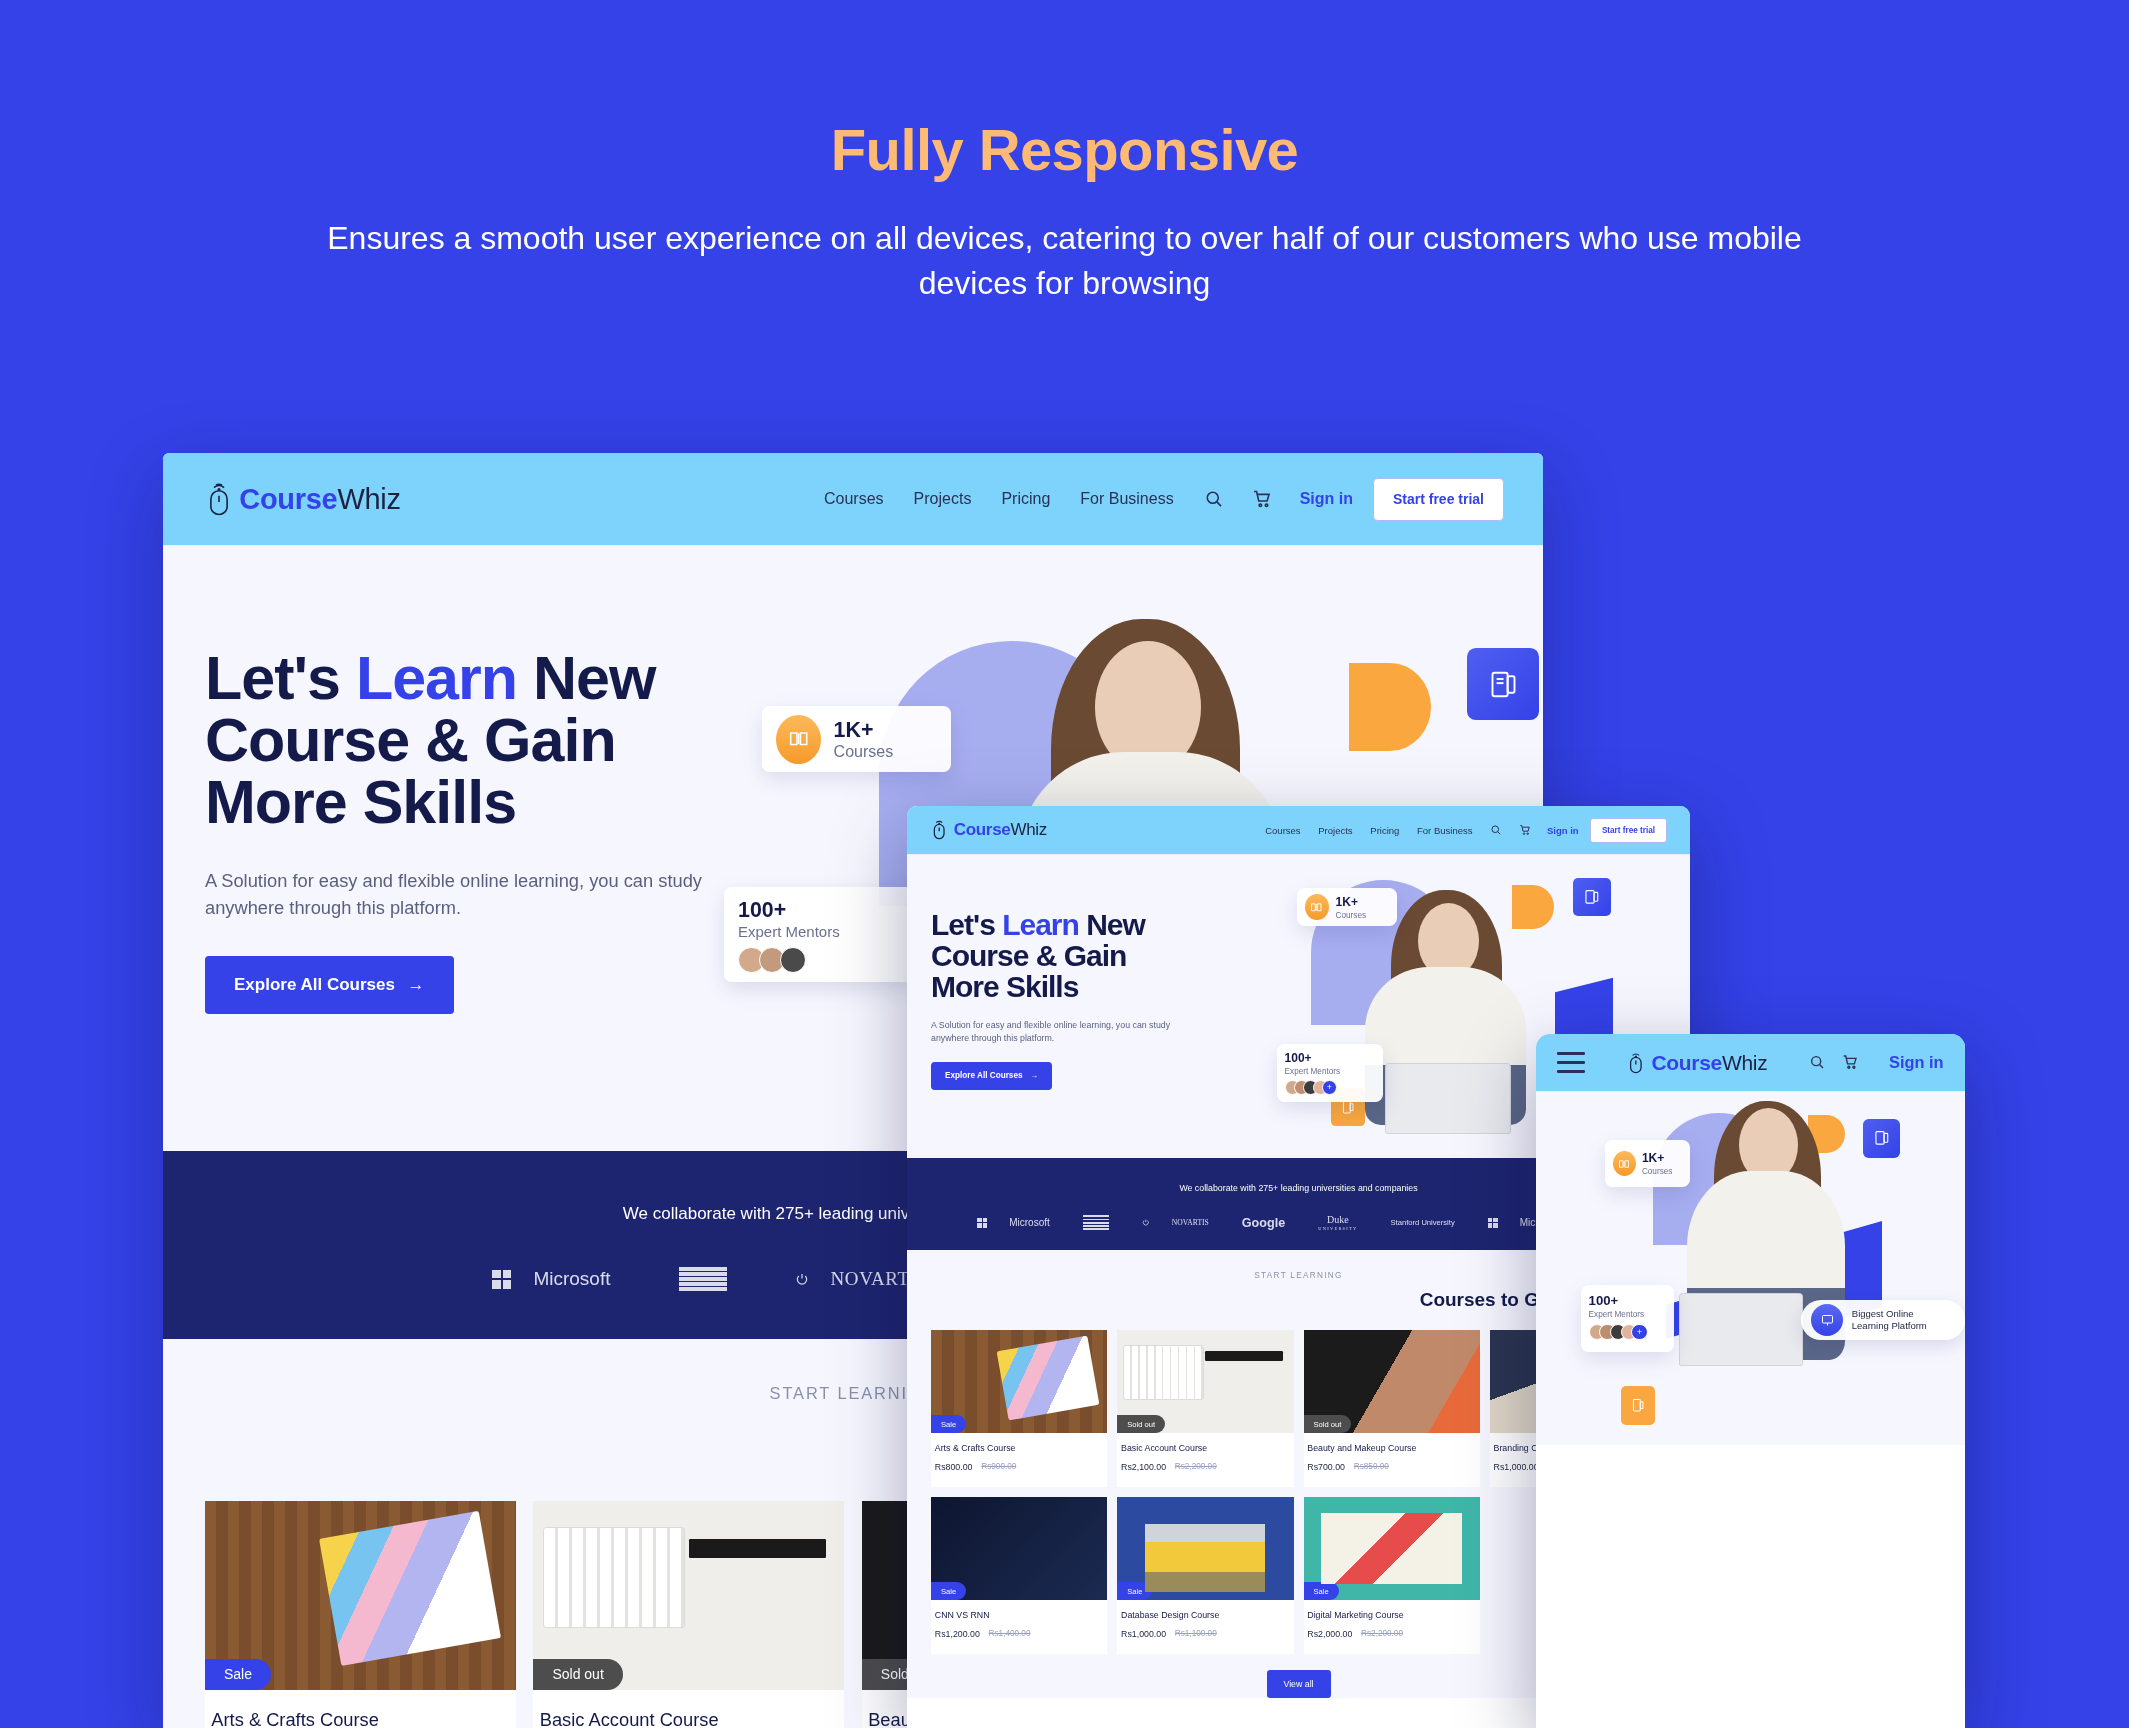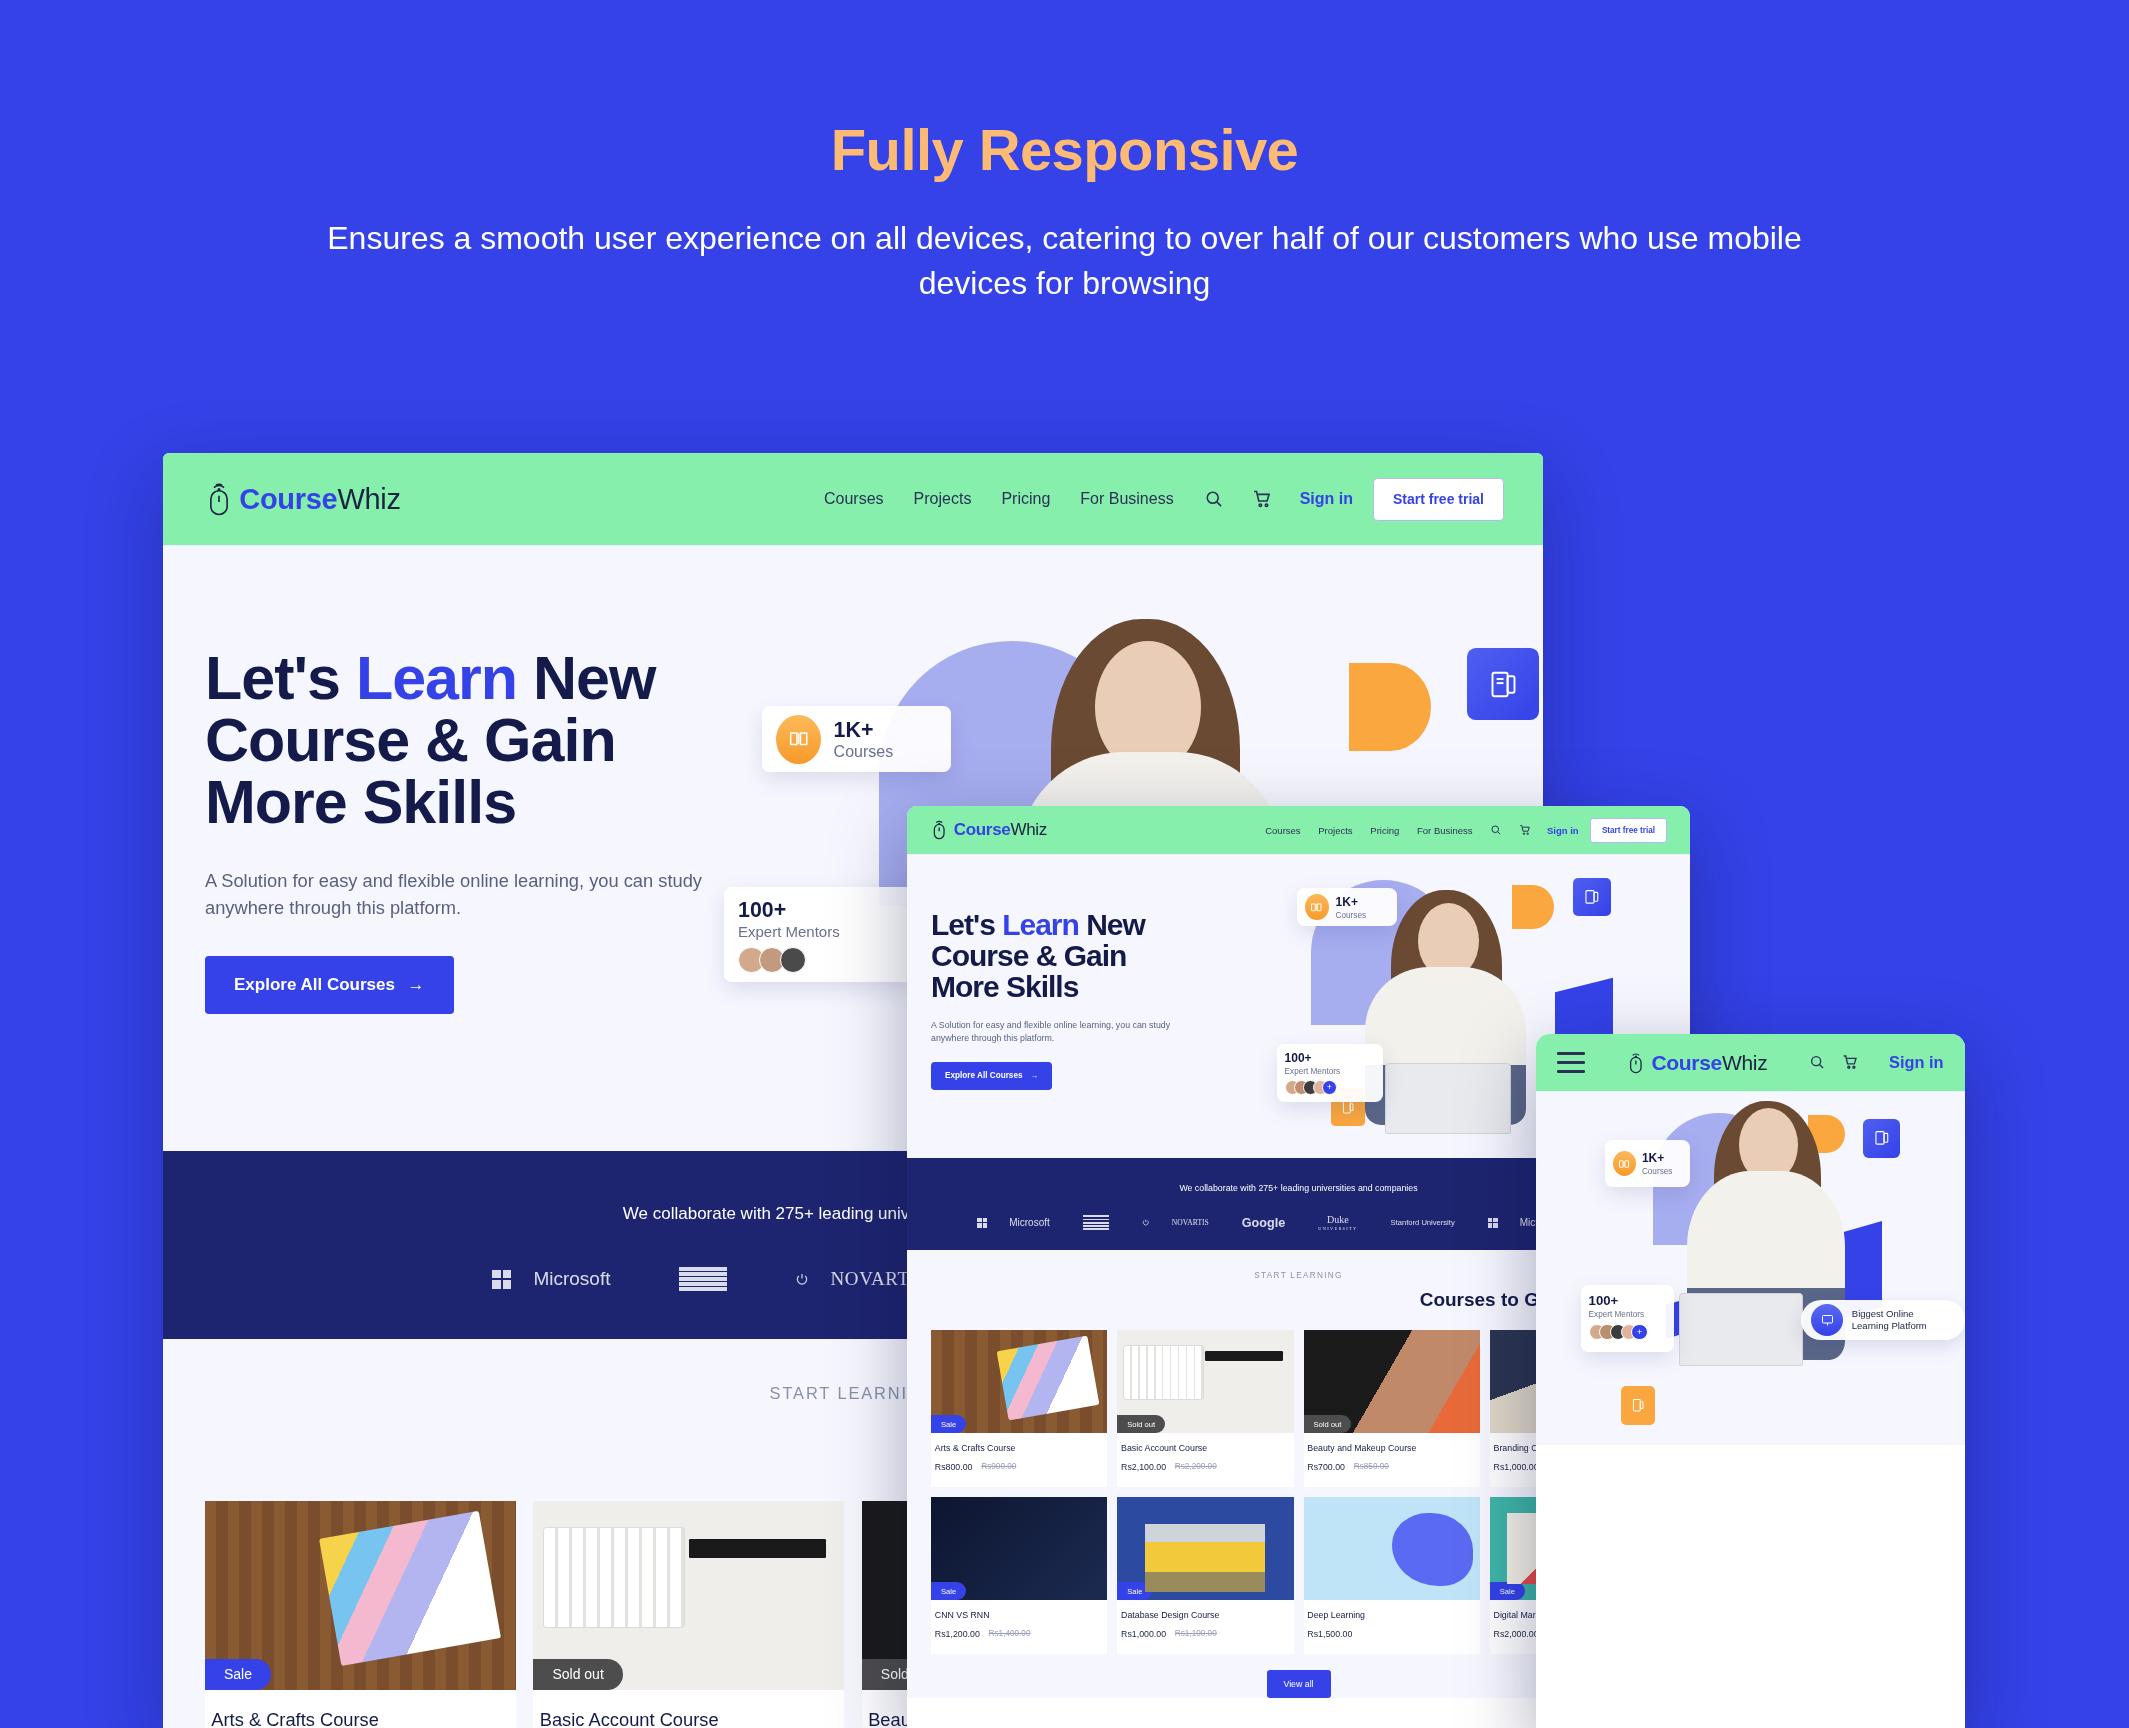--- a/index.html
+++ b/index.html
@@ -60,21 +60,21 @@
   .mock-mobile {
     left: 1536px; top: 1034px;
     width: 429px; height: 694px;
     border-radius: 14px 14px 0 0;
     box-shadow: 0 25px 76px rgba(10,14,60,.36);
   }
 
   
   .navbar {
     display: flex; align-items: center;
-    background: #86efac;
+    background: #7dd3fc;
     border-bottom: 0.6px solid #eceefb;
   }
   .nav-d { height: 93px; padding: 0 39px 0 42px; }
   .nav-t { height: 49px; padding: 0 23px 0 24px; }
   .nav-m { height: 58px; padding: 0 21.4px; justify-content: space-between; }
 
   .logo { display: flex; align-items: center; gap: 6.3px; }
   .logo-mouse { display: block; }
   .logo-text { display: flex; align-items: baseline; letter-spacing: -0.3px; }
   .logo-text .b { font-weight: 700; color: #3442E8; }
@@ -731,29 +731,20 @@
             </div>
             <div class="card-body">
               <div class="card-title">Database Design Course</div>
               <div class="prices">
                 <span class="price">Rs1,000.00</span>
                 <span class="price-old">Rs1,100.00</span>
               </div>
             </div>
           </div>
           <div class="card">
-            <div class="card-thumb th-deep"></div>
-            <div class="card-body">
-              <div class="card-title">Deep Learning</div>
-              <div class="prices">
-                <span class="price">Rs1,500.00</span>
-              </div>
-            </div>
-          </div>
-          <div class="card">
             <div class="card-thumb th-digi">
               <span class="tag sale">Sale</span>
             </div>
             <div class="card-body">
               <div class="card-title">Digital Marketing Course</div>
               <div class="prices">
                 <span class="price">Rs2,000.00</span>
                 <span class="price-old">Rs2,200.00</span>
               </div>
             </div>

